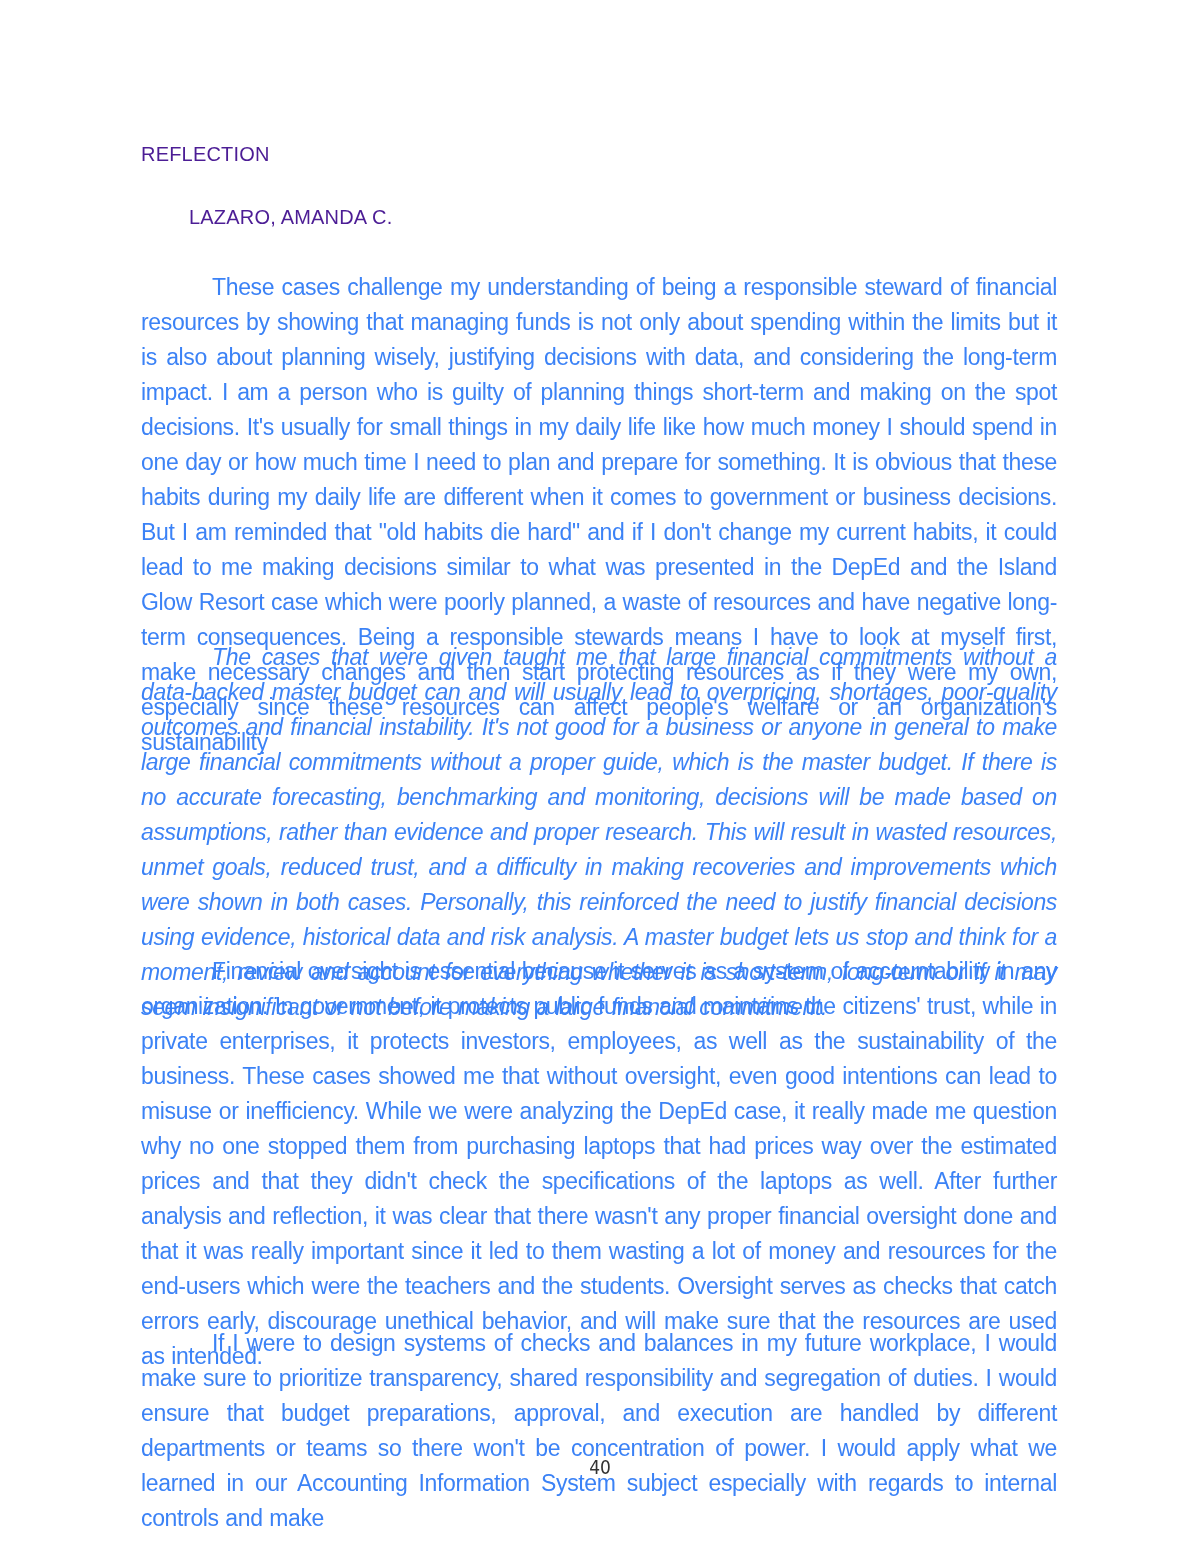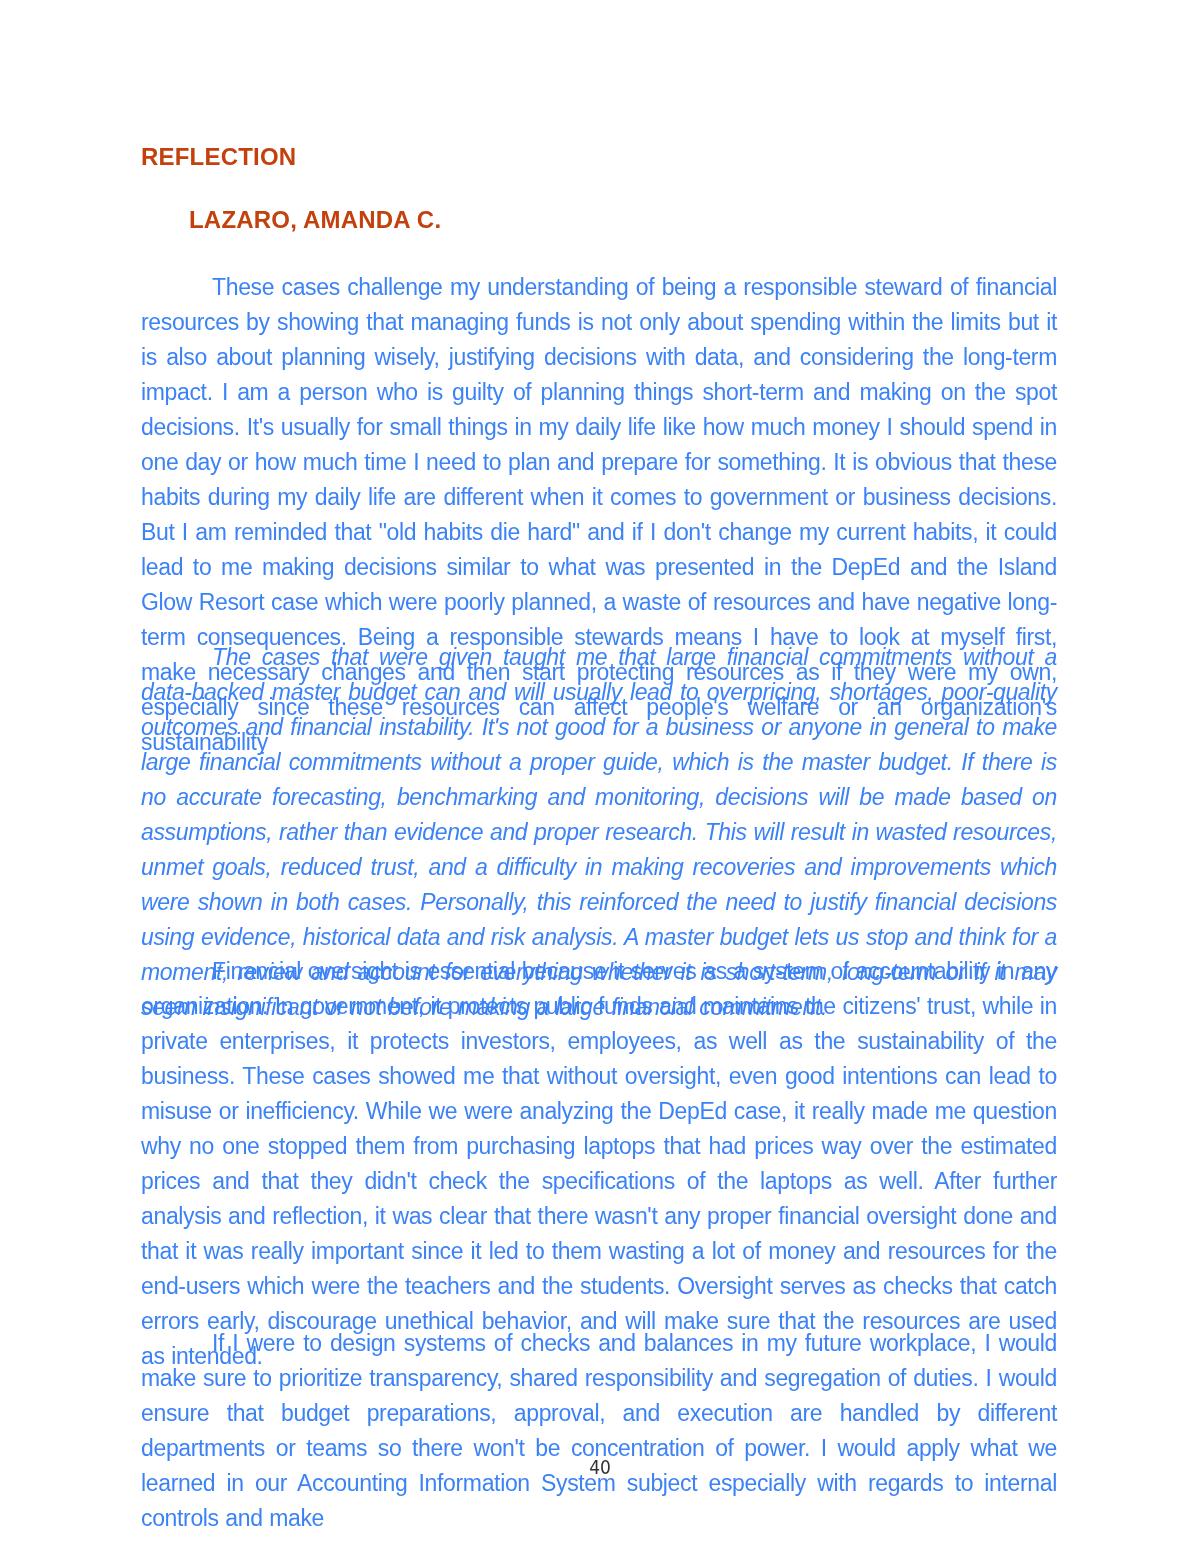--- a/index.html
+++ b/index.html
@@ -17,24 +17,24 @@
     }
     .page {
       position: absolute;
       left: 141px;
       top: 0;
       width: 916px;
     }
     .heading {
       position: absolute;
       left: 0;
-      font-weight: bold;
-      font-size: 24px;
+      font-weight: normal;
+      font-size: 20px;
       letter-spacing: 0.2px;
-      color: #c2410c;
+      color: #4c1d95;
       white-space: nowrap;
     }
     .heading.title { top: 143px; }
     .heading.author { top: 206px; margin-left: 48px; }
     .body-text {
       position: absolute;
       left: 0;
       width: 916px;
     }
     .para {

